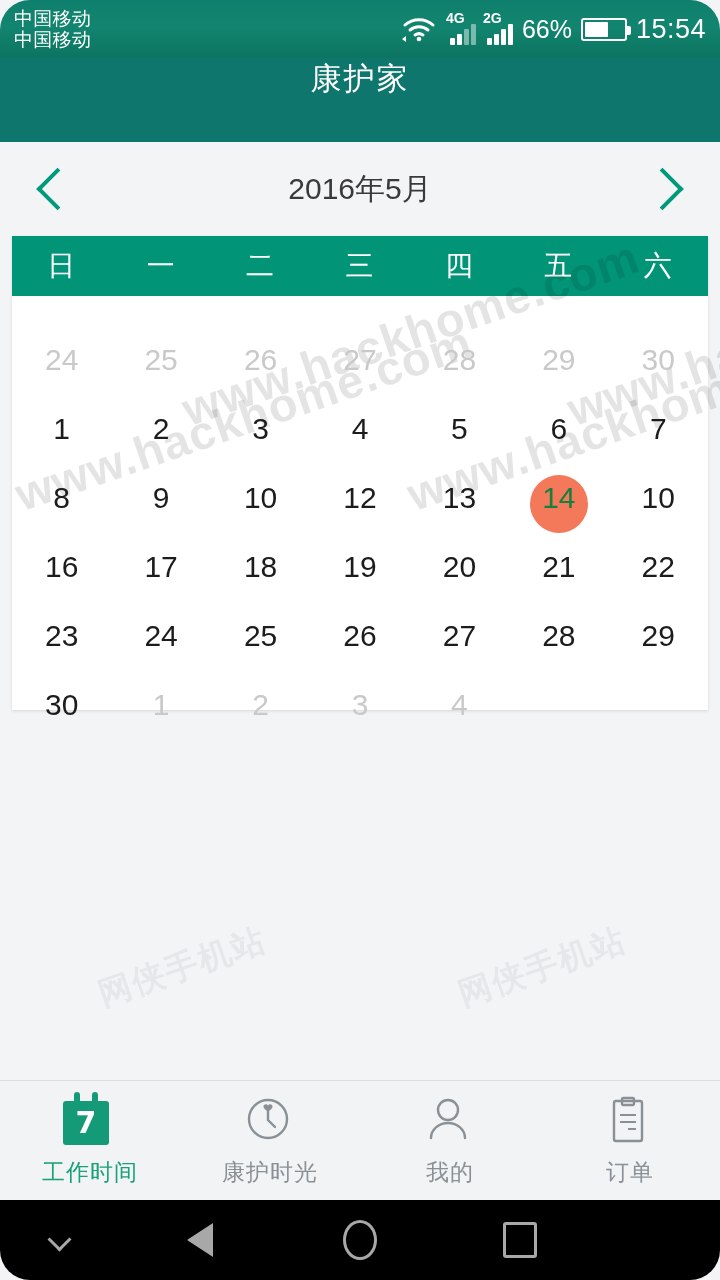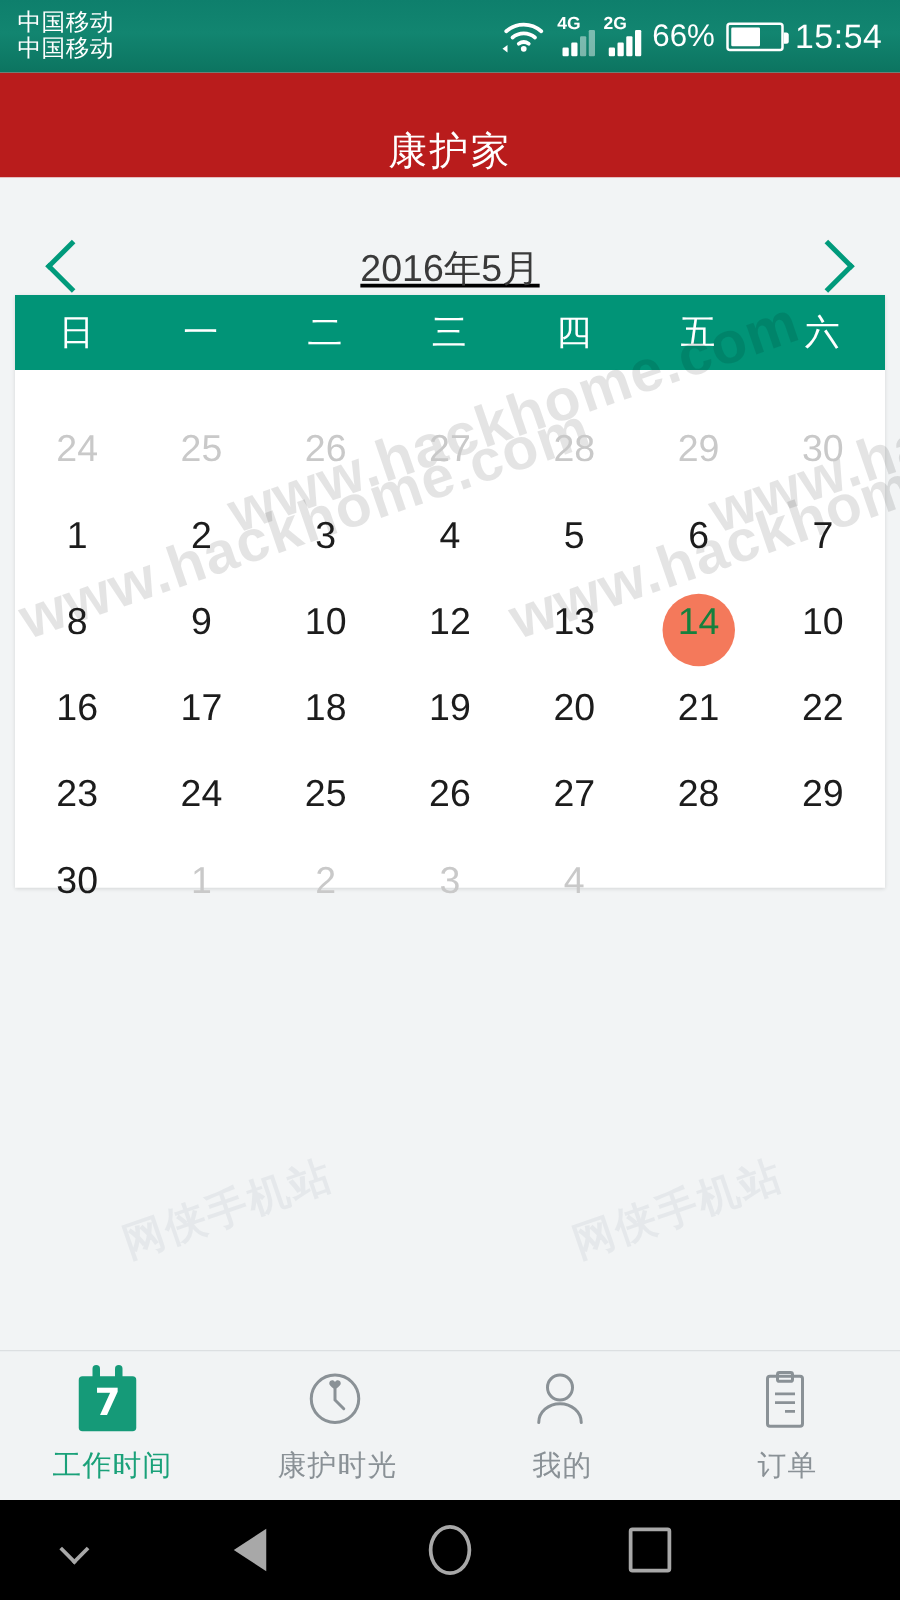--- a/index.html
+++ b/index.html
@@ -1,21 +1,21 @@
 <!DOCTYPE html>
 <html><head>
 <meta charset="utf-8">
 <style>
   * { margin:0; padding:0; box-sizing:border-box; }
   html, body {
     width:720px; height:1280px;
     font-family:"Liberation Sans","DejaVu Sans",sans-serif;
     background:#f2f4f5; overflow:hidden;
   }
-  #app { position:relative; width:720px; height:1280px; overflow:hidden; }
+  #app { position:relative; width:720px; height:1280px; overflow:hidden;border-radius:30px; }
 
   
   .status-bar {
     position:relative; height:58px; width:100%;
     background:linear-gradient(180deg,#0e7f6c 0%,#128570 45%,#0c7460 100%);
     display:flex; align-items:center; padding:0 14px;
   }
   .carrier-block { display:flex; flex-direction:column; justify-content:center; line-height:1.12; }
   .carrier-block span { color:#ffffff; font-size:19px; letter-spacing:.3px; }
   .status-right { margin-left:auto; display:flex; align-items:center; gap:9px; }
@@ -27,27 +27,27 @@
   .bars i.b1{height:7px;} .bars i.b2{height:11px;} .bars i.b3{height:16px;} .bars i.b4{height:21px;}
   .bars i.dim { background:rgba(255,255,255,0.45); }
   .batt-pct { color:#ffffff; font-size:25px; letter-spacing:0px; }
   .battery { width:46px; height:23px; border:2px solid #ffffff; border-radius:3px; position:relative; display:flex; align-items:center; padding:2px; }
   .battery::after { content:""; position:absolute; right:-6px; top:6px; width:4px; height:9px; background:#ffffff; border-radius:0 2px 2px 0; }
   .battery .fill { height:100%; width:62%; background:#ffffff; border-radius:1px; }
   .clock { color:#ffffff; font-size:27px; letter-spacing:.5px; }
 
   
   .app-header {
-    height:84px; width:100%; background:#b91c1c;
-    display:flex; align-items:flex-end; justify-content:center;
+    height:84px; width:100%; background:#0f766e;
+    display:flex; align-items:flex-start; justify-content:center;
   }
   .app-title { color:#ffffff; font-size:31px; letter-spacing:2px; }
 
   
-  .month-nav { height:94px; display:flex; align-items:flex-end; padding:0 30px; background:#f2f4f5;text-decoration:underline; }
+  .month-nav { height:94px; display:flex; align-items:center; padding:0 30px; background:#f2f4f5; }
   .chev { width:46px; height:46px; position:relative; cursor:pointer; }
   .chev::before {
     content:""; position:absolute; top:50%; left:50%;
     width:26px; height:26px; border-top:4px solid #009a7b; border-right:4px solid #009a7b;
   }
   .chev.left::before { transform:translate(-35%,-50%) rotate(-135deg); }
   .chev.right::before { transform:translate(-65%,-50%) rotate(45deg); }
   .month-label { flex:1; text-align:center; font-size:30px; color:#3a3a3a; }
 
   

